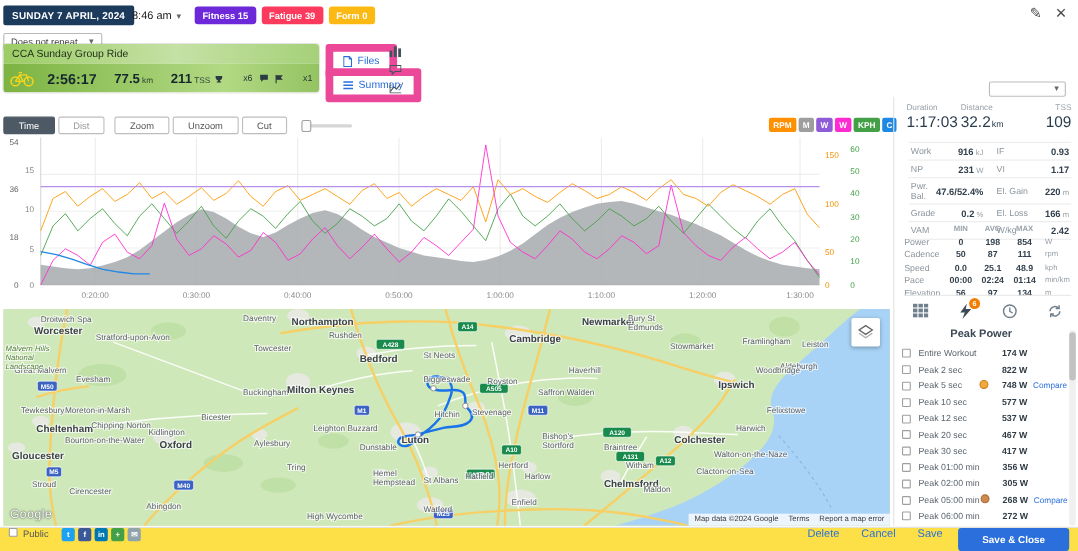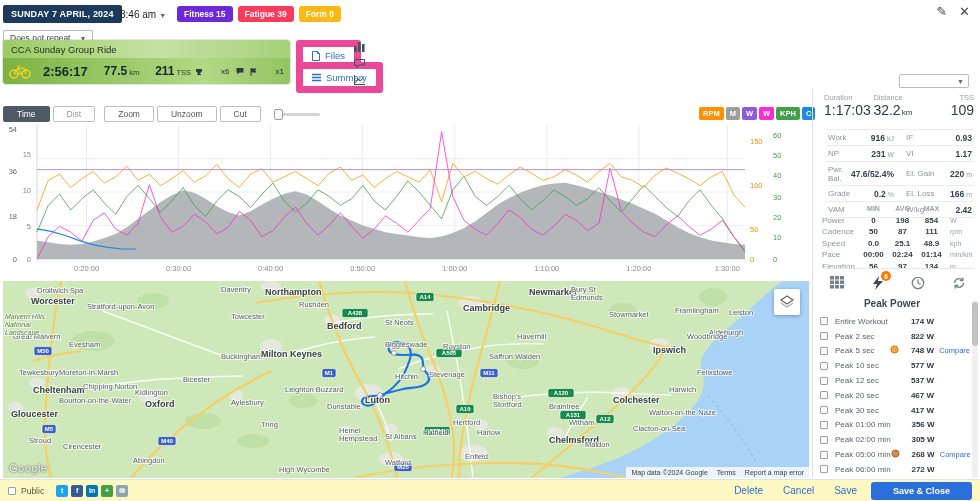--- a/index.html
+++ b/index.html
@@ -93,21 +93,21 @@
   .prow{display:flex;align-items:center;height:14.8px;font-size:8px;color:#5a646d;}
   .cb{width:8px;height:8px;border:1px solid #9f9f9f;border-radius:1px;background:#fff;flex:0 0 auto;cursor:pointer;}
   .plbl{margin-left:7px;flex:1;white-space:nowrap;}
   .ptroph{width:11px;flex:0 0 auto;}
   .pval{width:33px;text-align:right;font-weight:700;color:#2e3a44;flex:0 0 auto;}
   .pcomp{width:36px;text-align:right;color:#2a6fdb;cursor:pointer;font-size:7.5px;flex:0 0 auto;}
   .scroll{position:absolute;left:972px;top:300px;width:6px;height:178px;background:#f0f0f0;border-radius:3px;}
   .scroll-thumb{position:absolute;left:0;top:2px;width:6px;height:44px;background:#c2c2c2;border-radius:3px;cursor:pointer;}
 
   
-  .footer{position:absolute;left:0;top:479px;width:980px;height:22px;background:#fef9c3;border-top:1px solid #e2e2e2;display:flex;align-items:center;padding:0 8px;}
+  .footer{position:absolute;left:0;top:479px;width:980px;height:22px;background:#fde047;border-top:1px solid #e2e2e2;display:flex;padding:0 8px;}
   .flabel{font-size:8.5px;color:#555;margin-left:5px;}
   .socials{display:flex;gap:3px;margin-left:12px;}
   .soc{width:12px;height:12px;border-radius:2px;color:#fff;font-size:7px;font-weight:700;display:flex;align-items:center;justify-content:center;cursor:pointer;}
   .fspacer{flex:1;}
   .flink{font-size:10px;color:#2a6fdb;cursor:pointer;margin-left:20px;}
   .btn-primary{margin-left:14px;background:#2a6fdb;color:#fff;font-size:9px;font-weight:700;border:none;border-radius:3px;padding:4px 22px;cursor:pointer;}
 </style>
 </head>
 <body>
 

